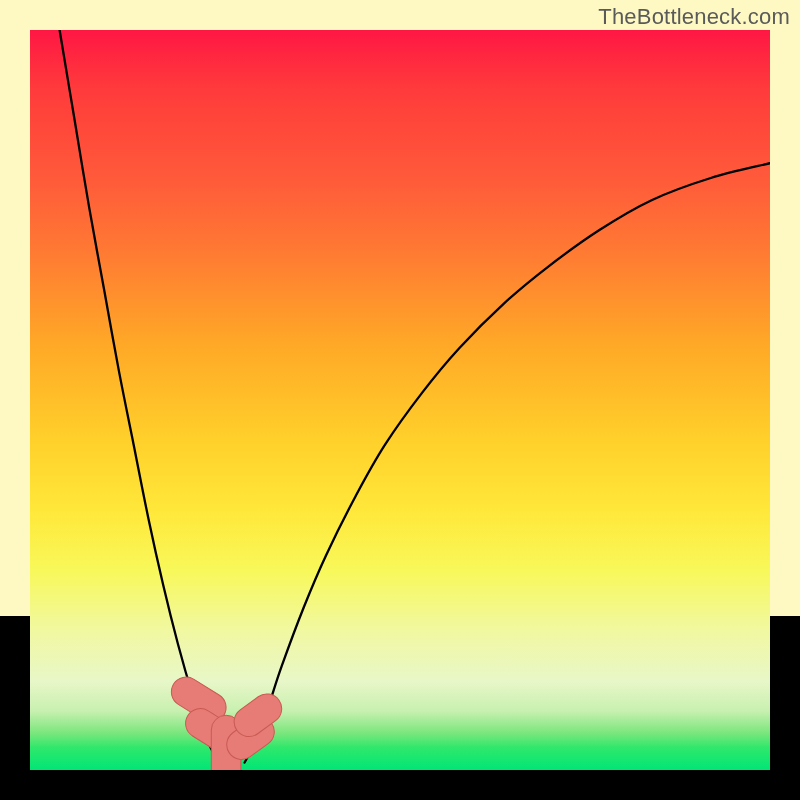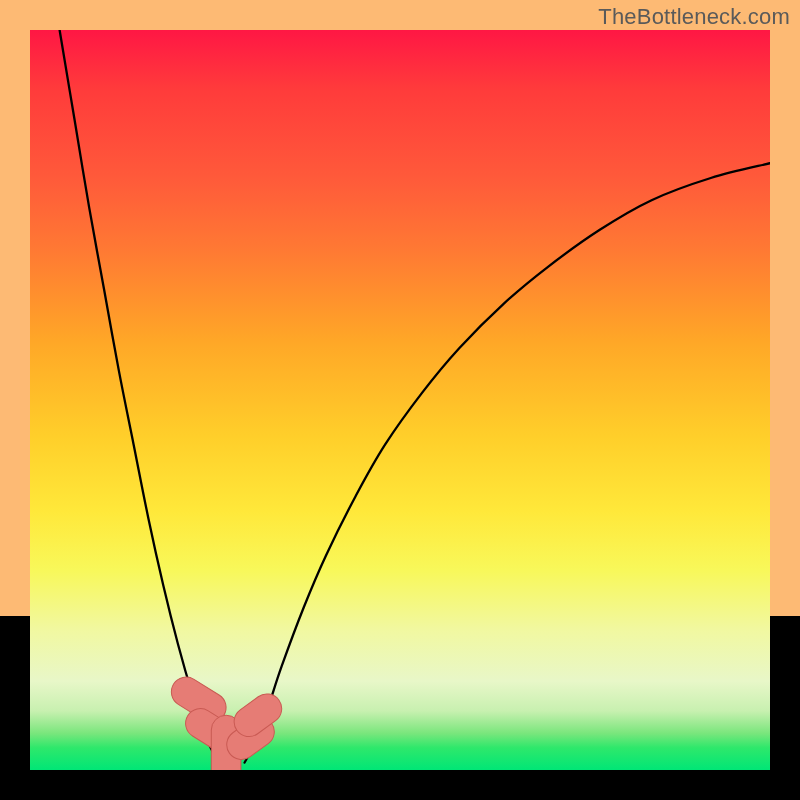--- a/index.html
+++ b/index.html
@@ -8,21 +8,21 @@
     width: 800px;
     height: 800px;
     overflow: hidden;
     background: #000;
     font-family: Arial, Helvetica, sans-serif;
   }
   .frame {
     position: relative;
     width: 800px;
     height: 616px;
-    background: #fdba74;
+    background: #fef9c3;
   }
   .plot-area {
     position: absolute;
     left: 30px;
     top: 30px;
     width: 740px;
     height: 740px;
     background: linear-gradient(
       to bottom,
       #ff1744 0%,

